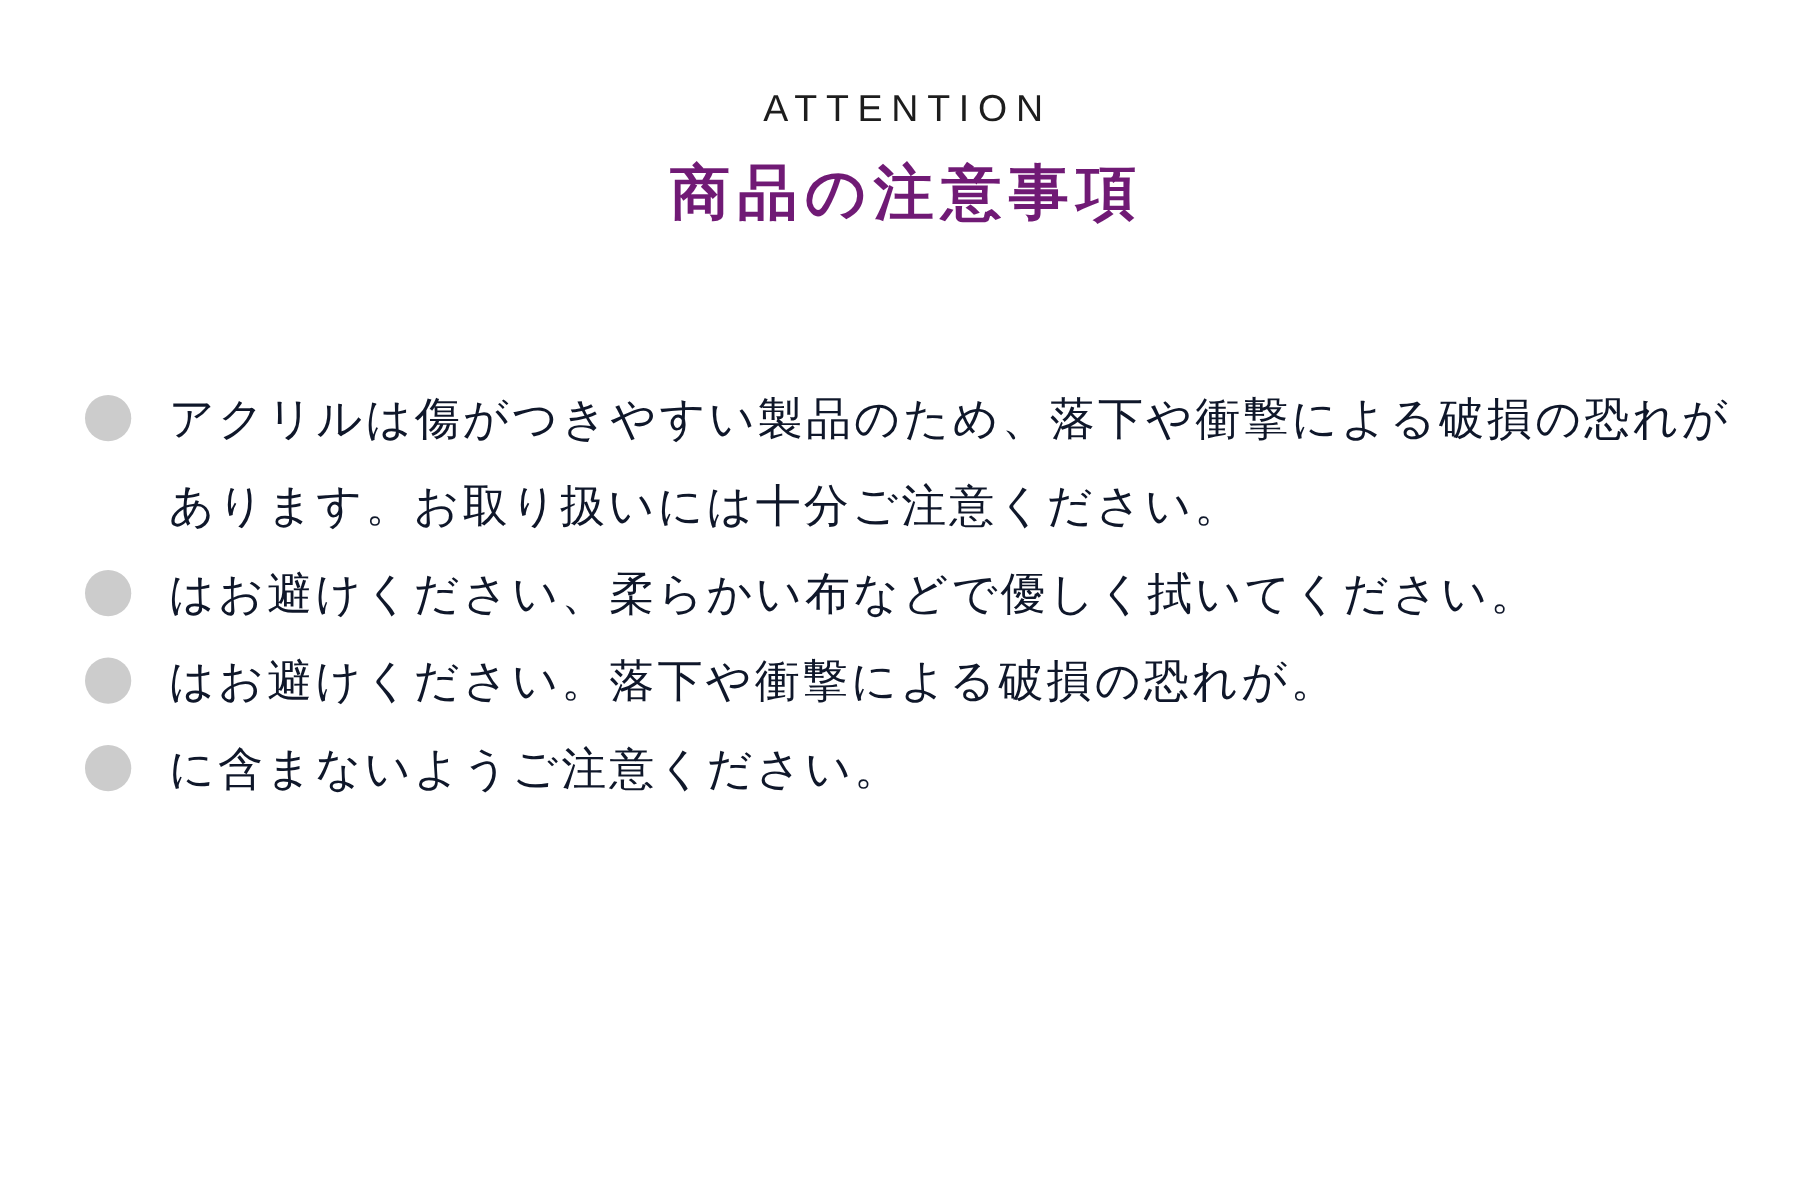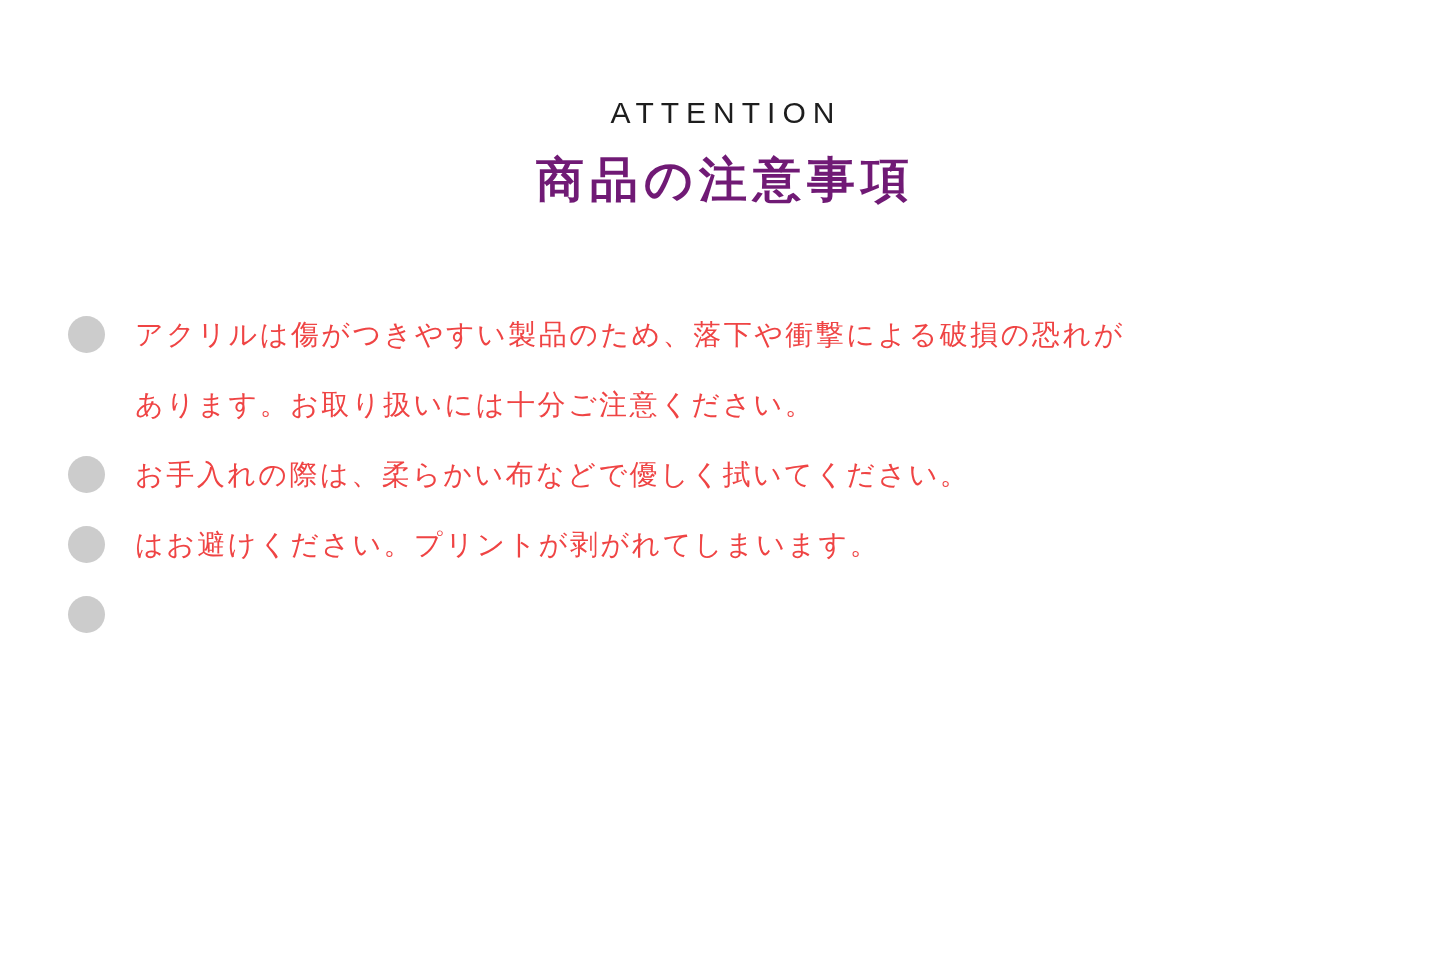--- a/index.html
+++ b/index.html
@@ -9,21 +9,21 @@
   body {
     width: 1445px;
     height: 963px;
     background: #ffffff;
     overflow: hidden;
     position: relative;
     font-family: "Liberation Sans", "DejaVu Sans", sans-serif;
     color: #1b1b1b;
   }
   .header {
-    padding-top: 95px;
+    padding-top: 70px;
     text-align: center;
   }
   .eyebrow {
     font-size: 30px;
     line-height: 36px;
     font-weight: 400;
     letter-spacing: 7px;
     text-indent: 7px;
     color: #1d1d1d;
   }
@@ -41,24 +41,24 @@
     top: 300px;
     left: 68px;
     width: 1322px;
     margin: 0;
     padding: 0;
     list-style: none;
   }
   .note {
     position: relative;
     padding-left: 67px;
-    font-size: 28px;
+    font-size: 36px;
     line-height: 70px;
     letter-spacing: 2.5px;
-    color: #ef4444;
+    color: #0f172a;
   }
   .bullet {
     position: absolute;
     left: 0;
     top: 16px;
     width: 37px;
     height: 37px;
     border-radius: 50%;
     background: var(--bullet-color, #cccccc);
   }
@@ -78,26 +78,27 @@
 <ul class="notes">
 
   <li class="note">
     <span class="bullet"></span>
     <span class="note-line">アクリルは傷がつきやすい製品のため、落下や衝撃による破損の恐れが</span>
     <span class="note-line">あります。お取り扱いには十分ご注意ください。</span>
   </li>
 
   <li class="note">
     <span class="bullet"></span>
-    <span class="note-line">お手入れの際は、柔らかい布などで優しく拭いてください。</span>
+    <span class="note-line">はお避けください、柔らかい布などで優しく拭いてください。</span>
   </li>
 
   <li class="note">
     <span class="bullet"></span>
-    <span class="note-line">はお避けください。プリントが剥がれてしまいます。</span>
+    <span class="note-line">はお避けください。落下や衝撃による破損の恐れが。</span>
   </li>
 
   <li class="note">
     <span class="bullet"></span>
+    <span class="note-line">に含まないようご注意ください。</span>
   </li>
 
 
 </ul>
 
 </body></html>

